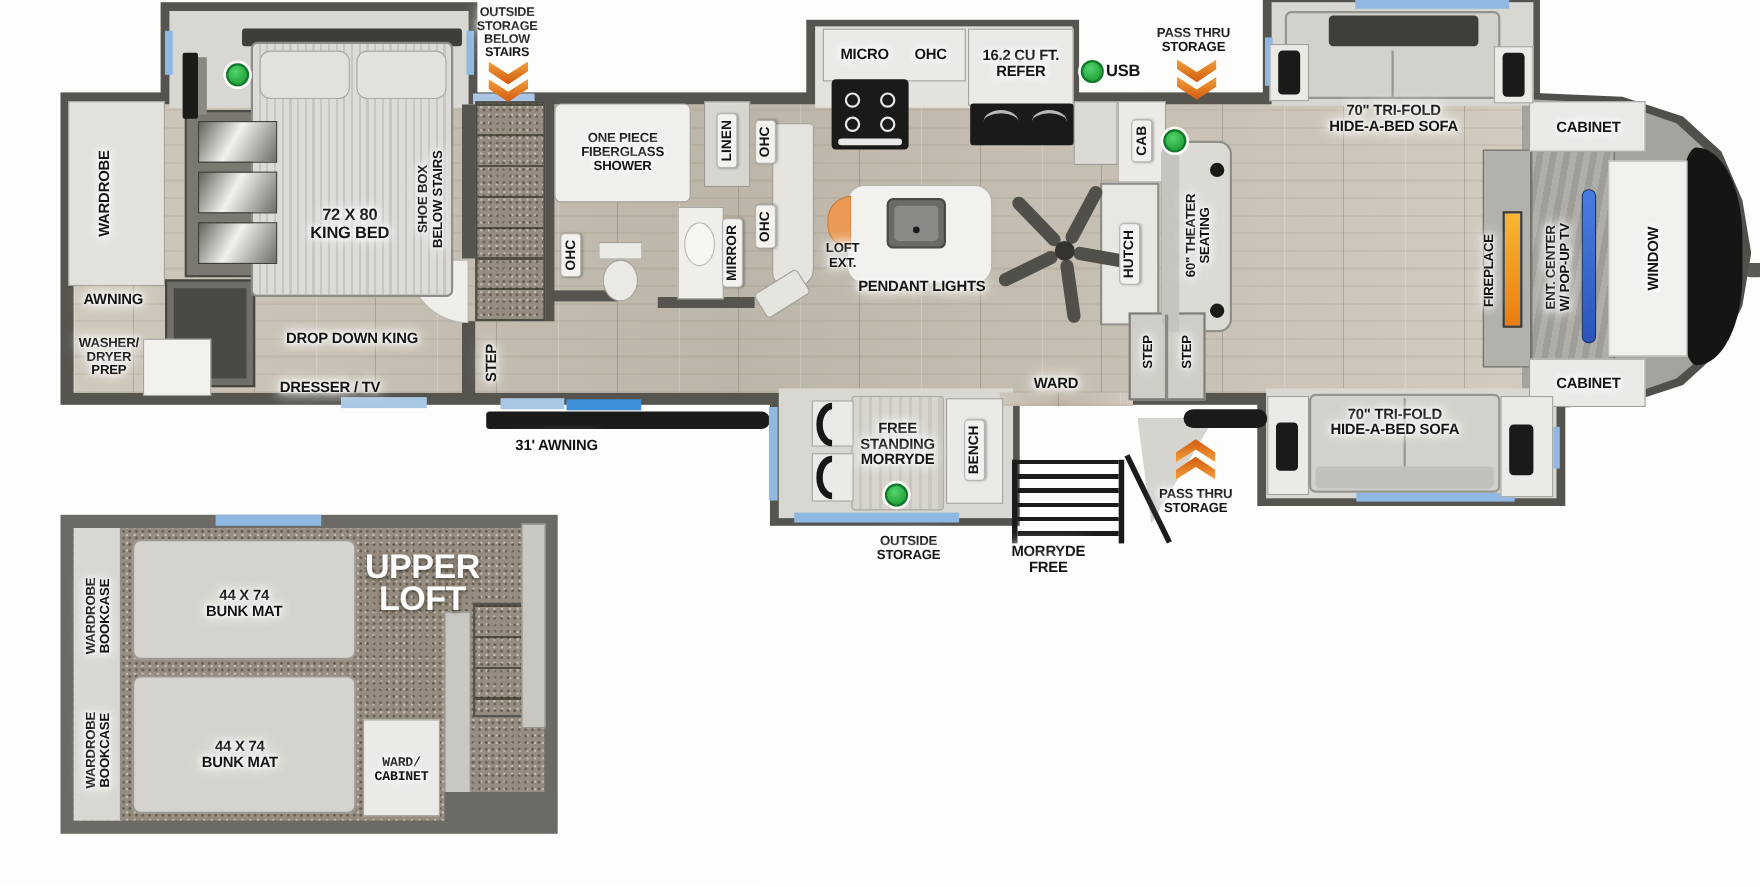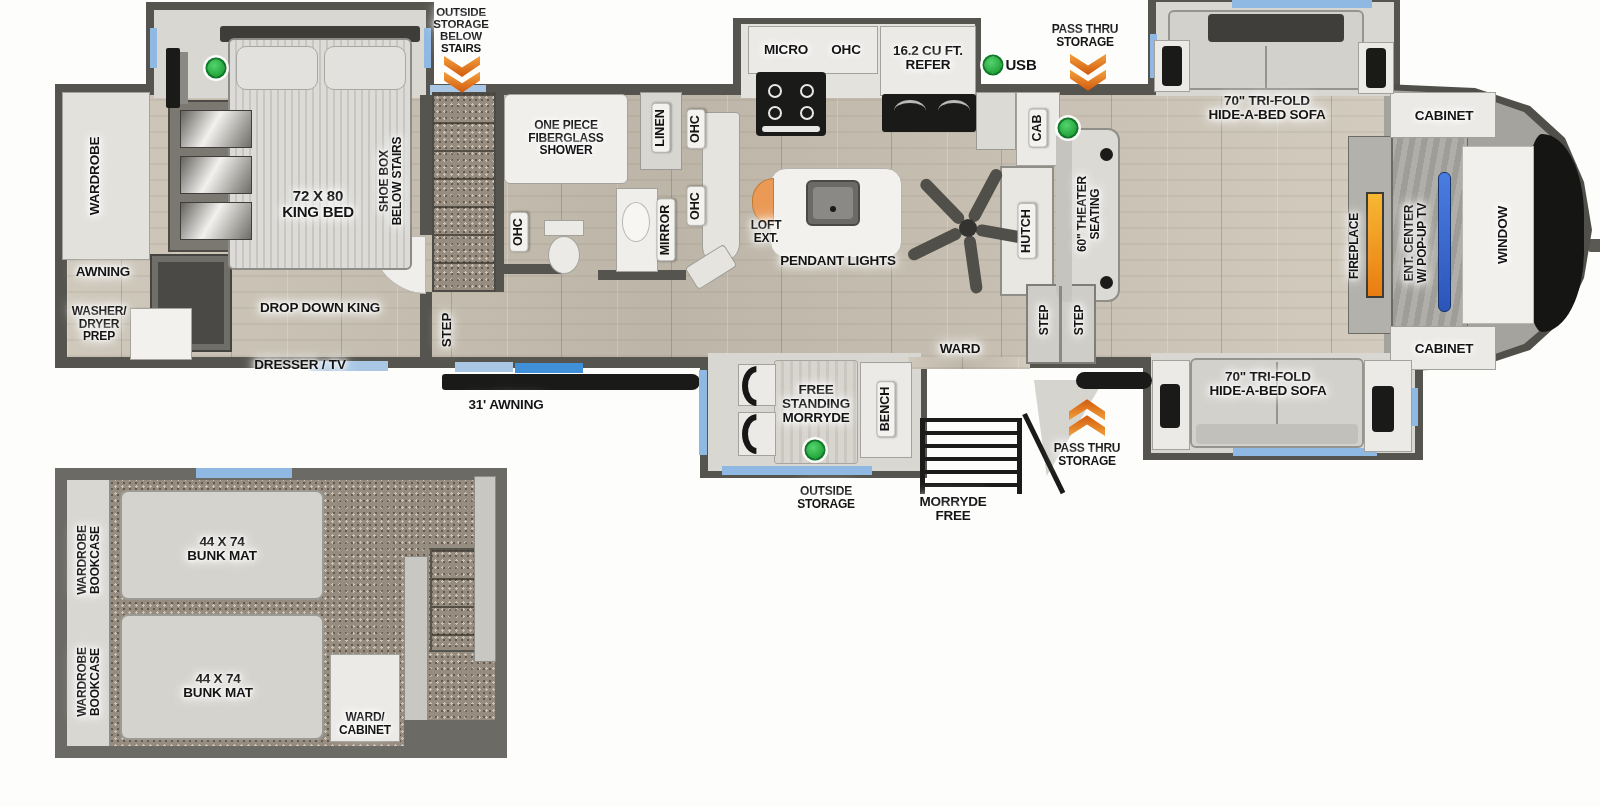--- a/index.html
+++ b/index.html
@@ -113,21 +113,21 @@
   <div class="abs" style="left:236px;top:46px;width:82px;height:44px;z-index:11;background:#e2e1dd;border:1px solid #a8a7a2;border-radius:10px;"></div>
   <div class="abs" style="left:324px;top:46px;width:82px;height:44px;z-index:11;background:#e2e1dd;border:1px solid #a8a7a2;border-radius:10px;"></div>
   <div class="lbl s15" style="left:318px;top:168px;margin-top:36px;">72 X 80
 KING BED</div>
   <div class="lbl v s12" style="left:391px;top:181px;">SHOE BOX
 BELOW STAIRS</div>
   <div class="abs" style="left:180px;top:52px;width:8px;height:52px;z-index:11;background:#8a8984;"></div>
   <div class="abs blk" style="left:166px;top:48px;width:14px;height:60px;z-index:12;border-radius:2px;"></div>
   <div class="dot" style="left:216px;top:68px;"></div>
   <div class="lbl" style="left:320px;top:308px;">DROP DOWN KING</div>
-  <div class="lbl" style="left:300px;top:352px;margin-top:13px;">DRESSER / TV</div>
+  <div class="lbl" style="left:300px;top:352px;">DRESSER / TV</div>
 
   <div class="abs wall" style="left:420px;top:95px;width:12px;height:140px;z-index:8;"></div>
   <div class="abs wall" style="left:420px;top:292px;width:12px;height:66px;z-index:8;"></div>
   <div class="abs" style="left:370px;top:236px;width:56px;height:58px;z-index:9;background:#efeeea;border:1px solid #b9b8b3;border-radius:0 0 0 100%;"></div>
 
   <div class="abs carpet stairs" style="left:432px;top:92px;width:64px;height:200px;z-index:8;border:2px solid #4c4b46;"></div>
   <div class="lbl v" style="left:447px;top:330px;">STEP</div>
 
   <div class="abs wall" style="left:496px;top:92px;width:8px;height:200px;z-index:8;"></div>
   <div class="abs wall" style="left:497px;top:264px;width:64px;height:10px;z-index:8;"></div>
@@ -280,21 +280,23 @@
   <div class="lbl v s12" style="left:89px;top:560px;">WARDROBE
 BOOKCASE</div>
   <div class="lbl v s12" style="left:89px;top:682px;">WARDROBE
 BOOKCASE</div>
   <div class="abs" style="left:120px;top:490px;width:204px;height:110px;z-index:3;background:#d5d3cd;border:2px solid #9b9a94;border-radius:8px;"></div>
   <div class="lbl" style="left:222px;top:549px;">44 X 74
 BUNK MAT</div>
   <div class="abs" style="left:120px;top:614px;width:204px;height:126px;z-index:3;background:#d5d3cd;border:2px solid #9b9a94;border-radius:8px;"></div>
   <div class="lbl" style="left:218px;top:686px;">44 X 74
 BUNK MAT</div>
+  <div class="loftTitle" style="left:384px;top:530px;">UPPER
+LOFT</div>
   <div class="abs" style="left:404px;top:556px;width:24px;height:192px;z-index:4;background:#c9c7c2;border:1px solid #8e8d87;"></div>
   <div class="abs carpet stairs" style="left:430px;top:548px;width:60px;height:104px;z-index:3;border:2px solid #55544e;"></div>
   <div class="abs" style="left:474px;top:476px;width:22px;height:186px;z-index:4;background:#c9c7c2;border:1px solid #8e8d87;"></div>
   <div class="abs white" style="left:330px;top:654px;width:70px;height:88px;z-index:4;"></div>
-  <div class="lbl s12" style="left:365px;top:724px;">WARD/
+  <div class="lbl s12" style="left:365px;top:700px;font-family:Liberation Mono, monospace;">WARD/
 CABINET</div>
   <div class="abs" style="left:404px;top:720px;width:102px;height:32px;z-index:4;background:#6b6a64;"></div>
 
 </div>
 
 </body></html>

